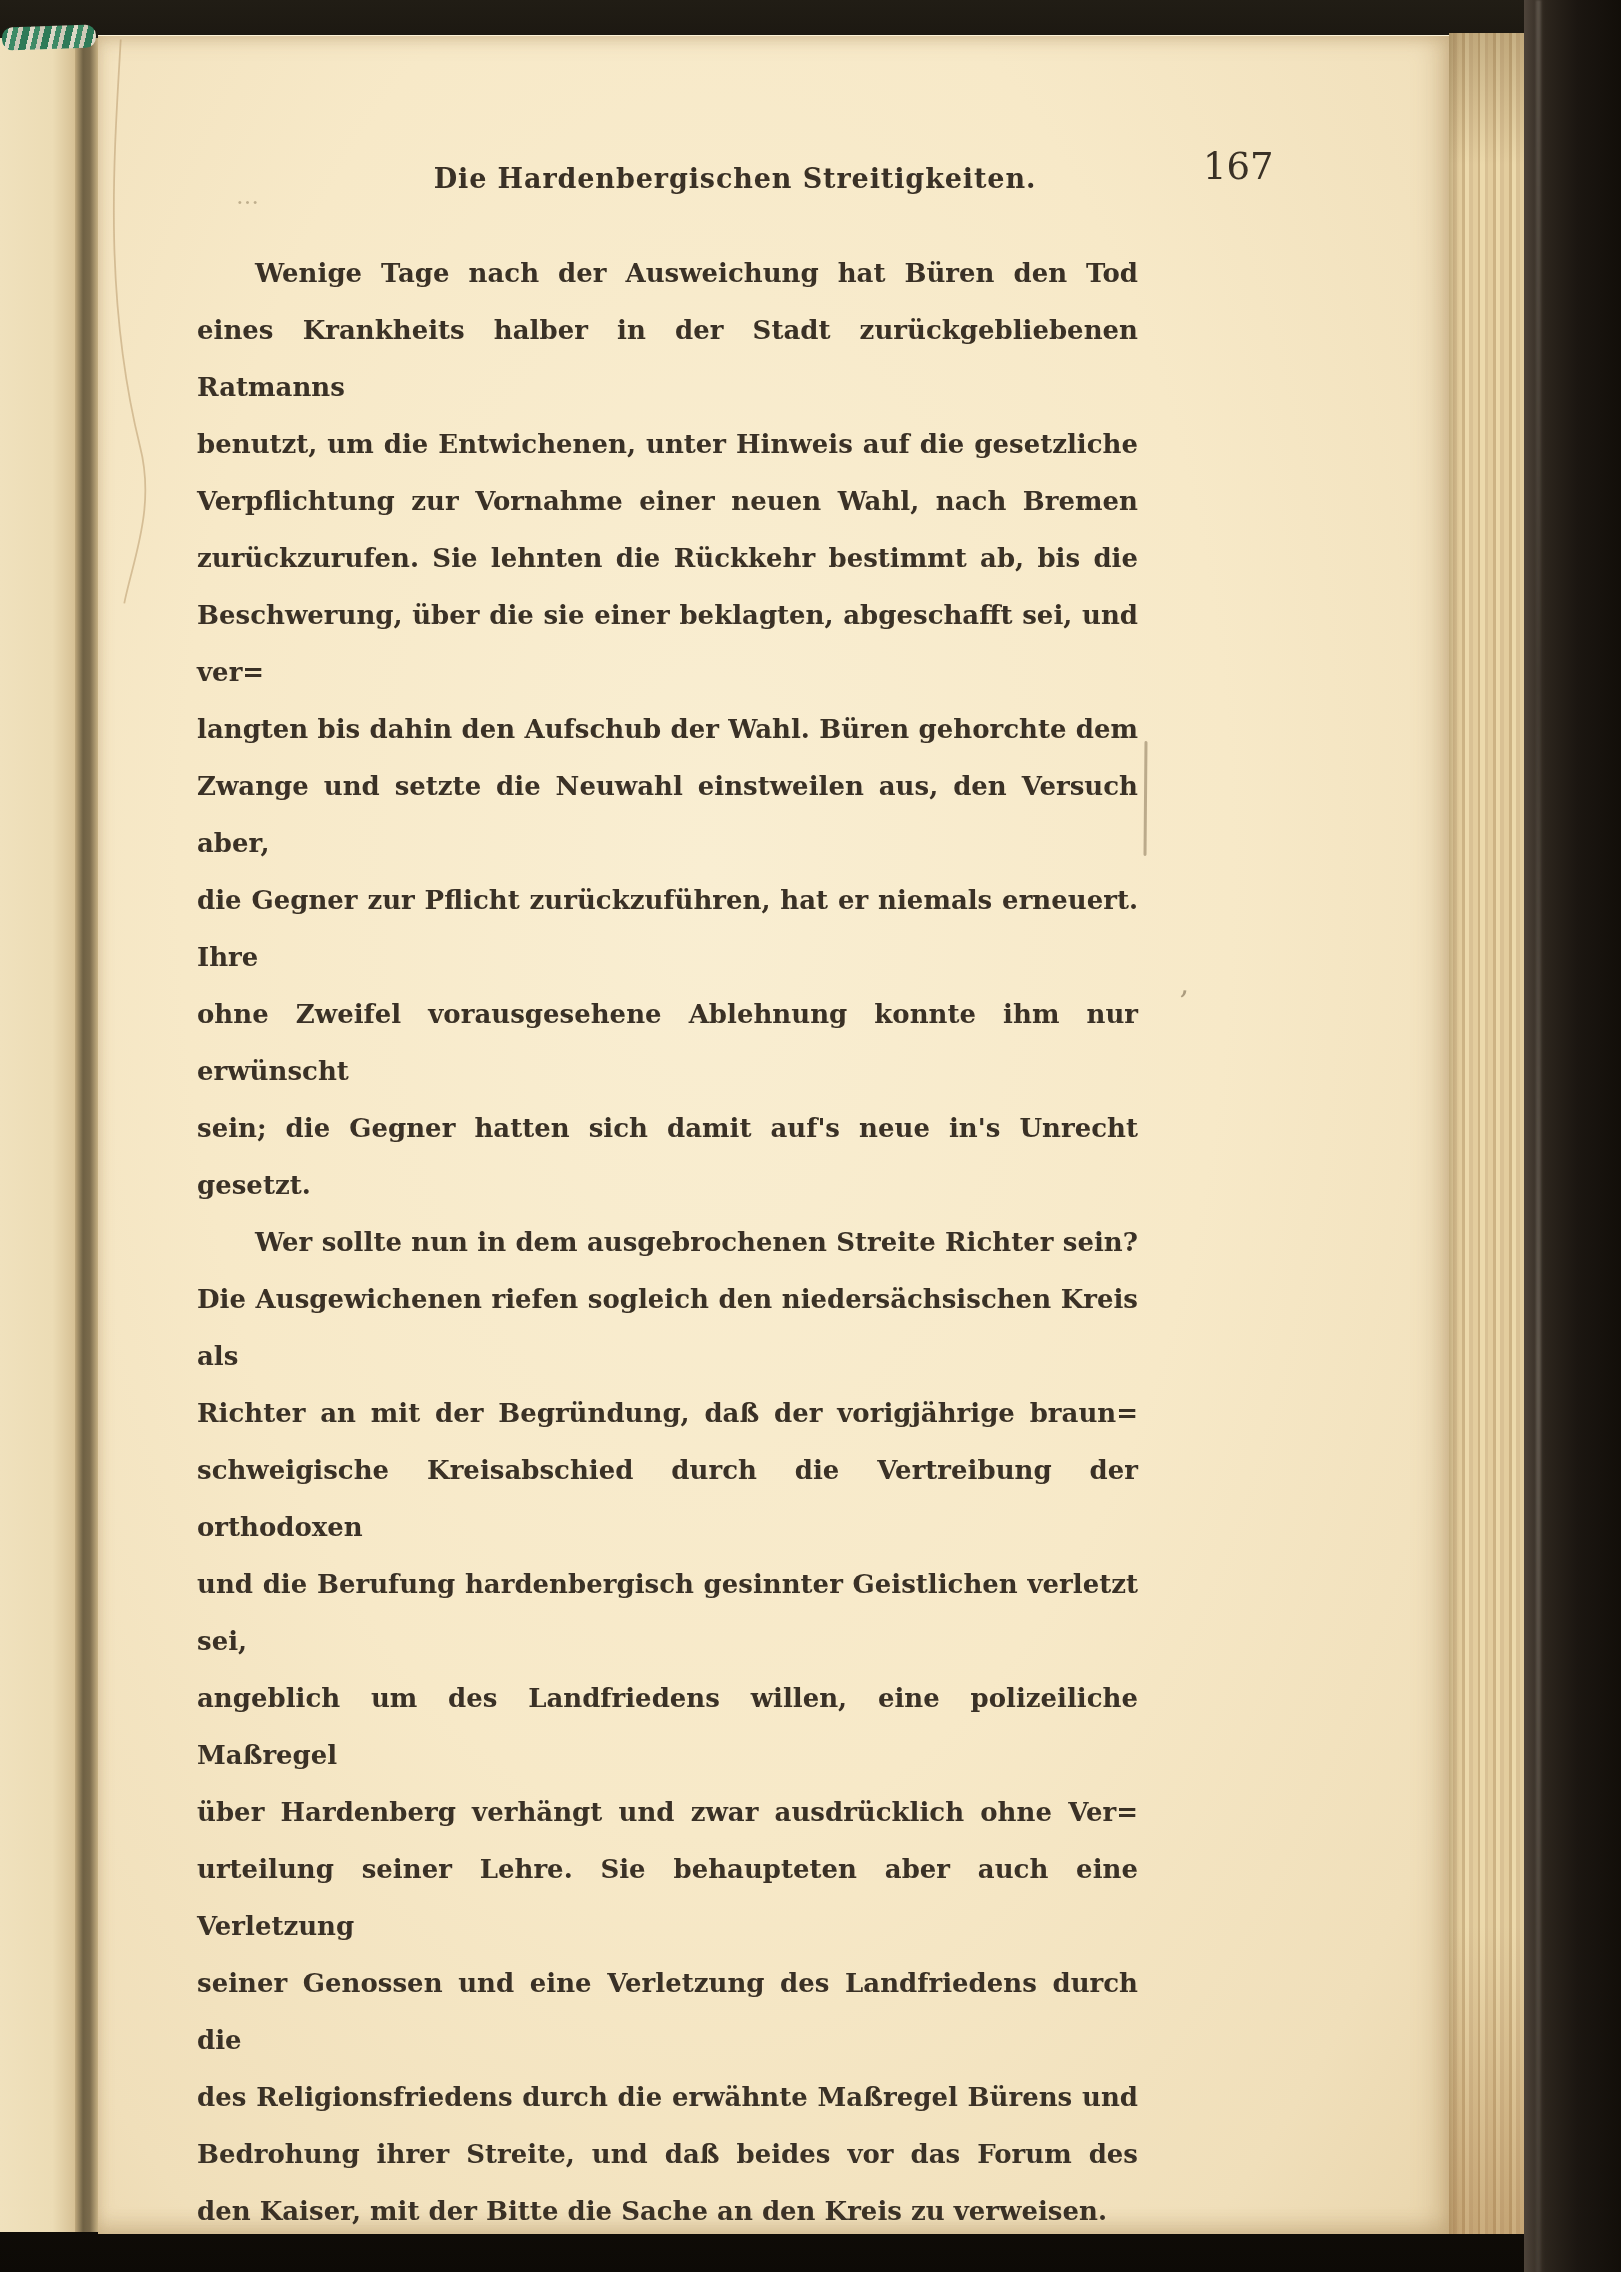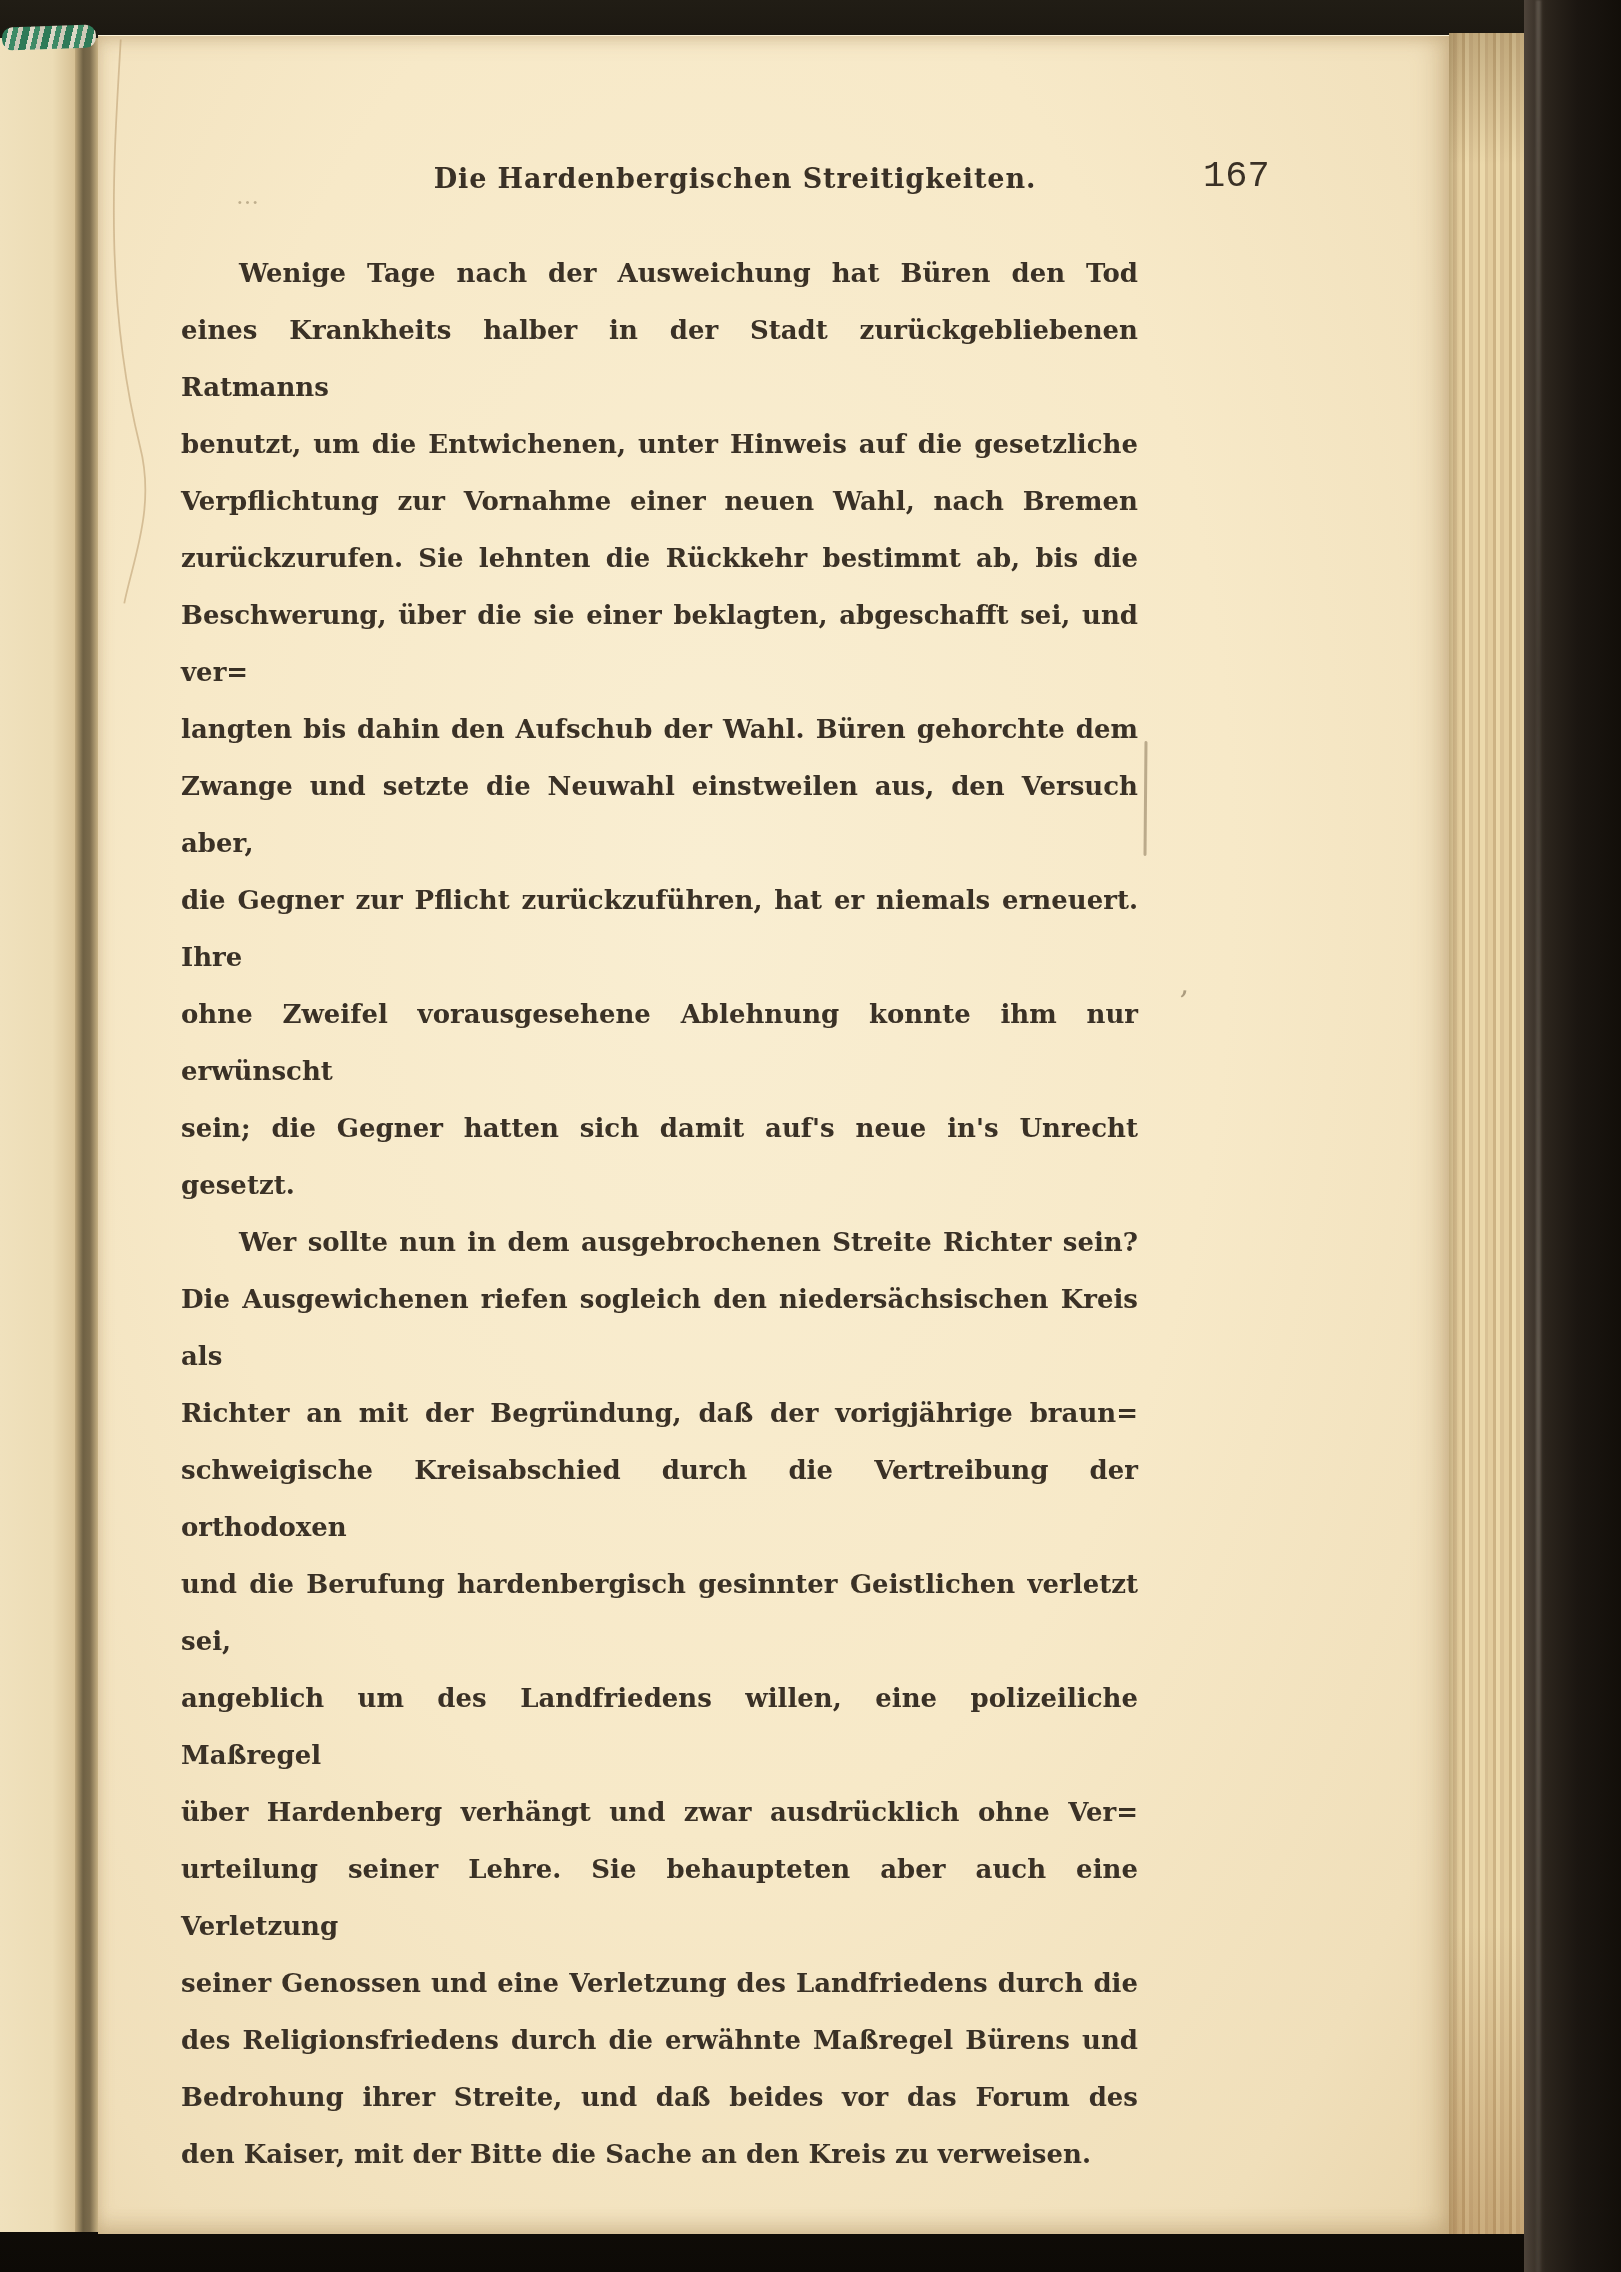--- a/index.html
+++ b/index.html
@@ -21,24 +21,24 @@
   
   .page{position:absolute;left:98px;top:35px;width:1351px;height:2198px;
     background:radial-gradient(ellipse at 45% 38%,#f9eed2 0%,#f7e9c8 50%,#f0dfba 85%,#e9d5ac 100%);
     box-shadow:inset -14px 0 23px rgba(150,115,65,.25),
                inset 0 -10.5px 17.5px rgba(150,115,65,.20),
                inset 0 5.2px 12.2px rgba(150,115,65,.15);
     border-top:0.9px solid #fdf3d8;}
   .crease{position:absolute;left:0;top:0;pointer-events:none;}
   .running-header{position:absolute;left:0;top:127px;width:1274px;text-align:center;
     font-size:27px;font-weight:bold;letter-spacing:0.9px;color:#3a3126;}
-  .page-number{position:absolute;left:1105px;top:119px;font-size:37px;color:#3a3126;font-family:Liberation Mono, monospace;}
+  .page-number{position:absolute;left:1105px;top:109px;font-size:37px;color:#3a3126;}
   .textblock{position:absolute;left:83px;top:209px;width:957px;color:#3a3126;}
   .line{font-size:26px;font-weight:bold;line-height:57px;
-    text-align:justify;text-align-last:justify;}
+    text-align:justify;text-align-last:justify;margin-left:16px;}
   .para .line:first-child{text-indent:58px;}
   .para .line:last-child{text-align-last:left;}
   
   .margin-dots{position:absolute;left:138px;top:147px;font-size:23px;letter-spacing:3.5px;
     color:#93815f;opacity:.55;}
   .pencil-stroke{position:absolute;left:1046px;top:705px;width:2.6px;height:115px;
     background:#8a7758;opacity:.55;border-radius:1.7px;transform:rotate(.5deg);}
   .pencil-apostrophe{position:absolute;left:1080px;top:948px;font-size:30px;
     color:#7a694e;opacity:.6;transform:rotate(6deg);}
   

